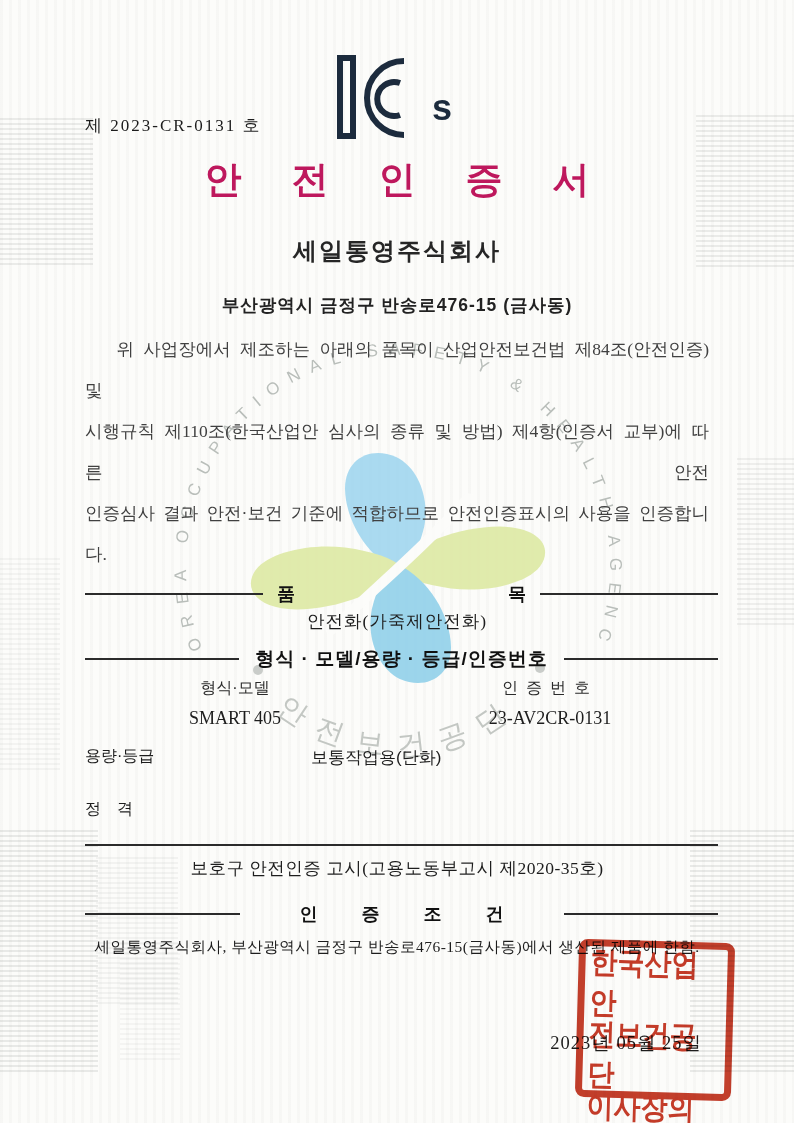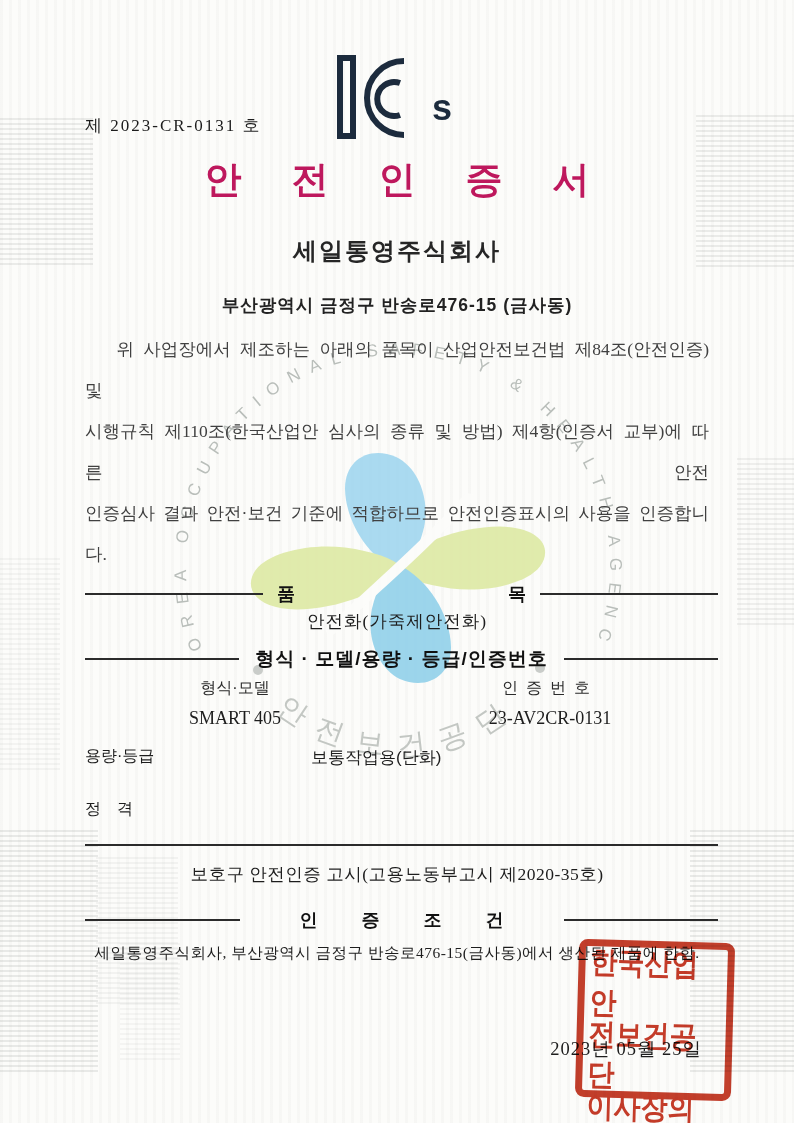--- a/index.html
+++ b/index.html
@@ -60,21 +60,21 @@
   .ls-wide{letter-spacing:8px;text-align:center;}
   .values-row{margin-top:9px;font-size:18px;}
   .capacity-row{margin-top:17px;}
   .capacity-row .lab{font-size:16px;}
   .capacity-row .val{flex:1;text-align:center;font-size:17px;padding-right:120px;}
   .rating-row{margin-top:30px;}
   .rating-row .lab{font-size:16px;letter-spacing:16px;}
 
   .std-header{margin-top:24px;}
   .std-header .hdr{padding:0 16px;letter-spacing:36px;text-indent:36px;}
-  .std-value{margin-top:16px;text-align:center;font-size:17.5px;letter-spacing:0.5px;}
+  .std-value{margin-top:10px;text-align:center;font-size:17.5px;letter-spacing:0.5px;}
   .cond-header{margin-top:22px;}
   .cond-header .hdr{padding:0 16px;letter-spacing:44px;text-indent:44px;}
   .cond-value{margin-top:11px;text-align:center;font-size:15.5px;letter-spacing:0.5px;}
 
   .date-line{margin-top:72px;text-align:right;padding-right:92px;font-size:18.5px;letter-spacing:1px;}
 
   .seal{
     position:absolute;left:577px;top:941px;width:142px;height:144px;z-index:3;
     border:7px solid #c23420;border-radius:9px;transform:rotate(1.6deg);
     display:flex;flex-direction:column;justify-content:space-around;

